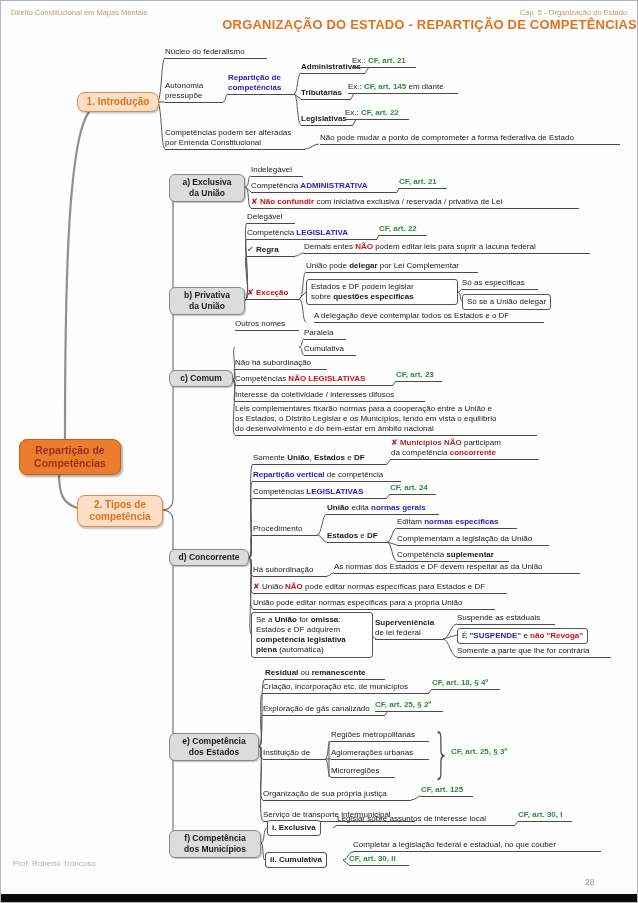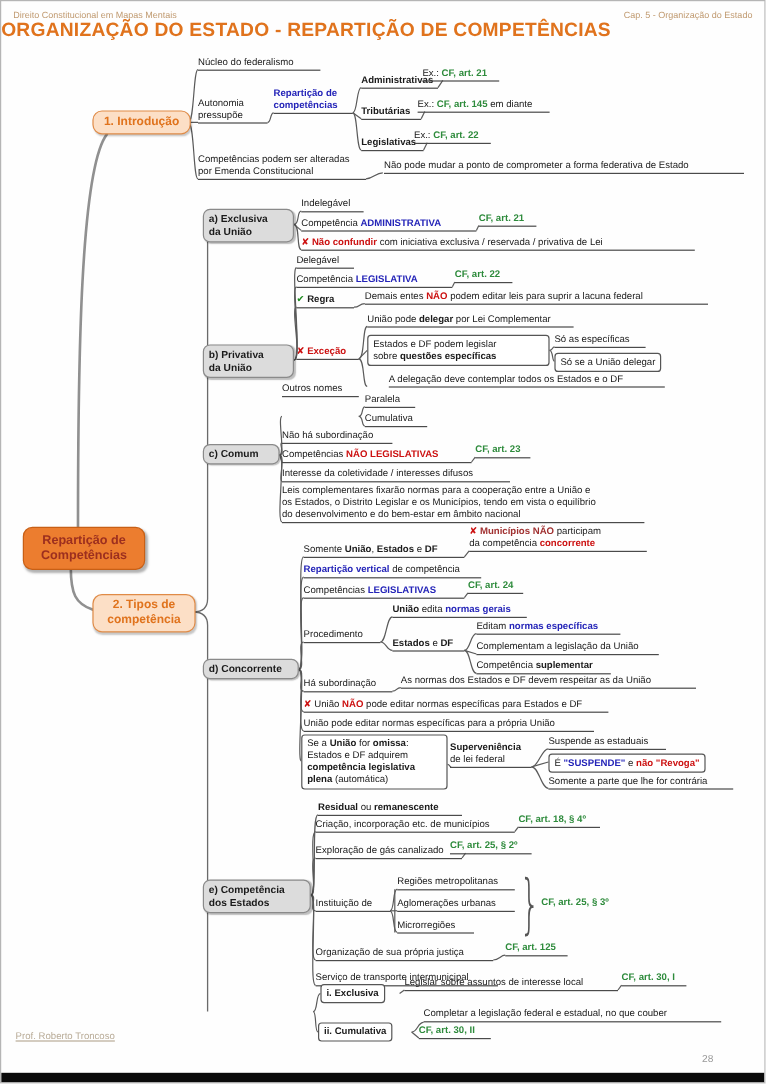--- a/index.html
+++ b/index.html
@@ -12,35 +12,35 @@
   .ul{border-bottom:1px solid #4a4a4a;padding-bottom:1px;}
   .b{font-weight:bold;}
   .bl{color:#2424b8;font-weight:bold;}
   .gr{color:#2e8b3c;font-weight:bold;}
   .rd{color:#cc1111;font-weight:bold;}
   .drd{color:#a03030;font-weight:bold;}
   .gn{color:#1d8a1d;font-weight:bold;}
   .wbox{position:absolute;border:1px solid #555;border-radius:3px;background:#fff;
         font-size:8px;line-height:10px;padding:2px 4px;}
   .gbox{position:absolute;background:#dcdcdc;border:1px solid #8a8a8a;border-radius:6px;
-        font-weight:bold;font-size:8.5px;line-height:11px;text-align:left;
+        font-weight:bold;font-size:8.5px;line-height:11px;text-align:center;
         padding:2px 4px;box-shadow:1px 1px 1px rgba(0,0,0,.25);}
   .obox{position:absolute;background:#ec7d2f;border:1px solid #c85f15;border-radius:8px;
         color:#9c2f1f;font-weight:bold;font-size:10.5px;line-height:13px;text-align:center;
         padding:4px 6px;box-shadow:1.5px 2px 2px rgba(0,0,0,.3);}
   .pbox{position:absolute;background:#fcdfc6;border:1px solid #e08b47;border-radius:8px;
         color:#e0731d;font-weight:bold;font-size:10px;line-height:12px;text-align:center;
         padding:3px 6px;box-shadow:1px 1.5px 1.5px rgba(0,0,0,.22);}
   .hdr-small{position:absolute;top:7px;font-size:7.5px;color:#c09a70;}
-  .title{position:absolute;left:0;right:0;top:16px;text-align:left;
-         font-size:16px;font-weight:bold;color:#e0731d;letter-spacing:.2px;}
+  .title{position:absolute;left:0;right:0;top:16px;text-align:right;
+         font-size:13px;font-weight:bold;color:#e0731d;letter-spacing:.2px;}
   .brace{position:absolute;font-size:54px;font-weight:100;color:#555;
          transform:scaleX(.5);transform-origin:left center;line-height:54px;
          font-family:"DejaVu Sans",sans-serif;}
-  .footer-author{position:absolute;left:12px;top:858px;font-size:8px;color:#b8ab97;text-decoration:underline;}
+  .footer-author{position:absolute;left:12px;top:858px;font-size:8px;color:#b8ab97;}
   .footer-page{position:absolute;left:584px;top:876px;font-size:8.5px;color:#999;}
   .botbar{position:absolute;left:0;right:0;bottom:0;height:8px;background:#0a0a0a;}
 </style>
 </head>
 <body>
 
 <div id="page">
 
   <svg class="wires" width="638" height="903" viewBox="0 0 638 903">
     <g stroke="#909090" stroke-width="2.2" fill="none" stroke-linecap="round">
@@ -162,21 +162,21 @@
   <div class="n ul nw" style="left:246px;top:211px;width:48px"><span>Delegável</span></div>
   <div class="n ul nw" style="left:246px;top:227px;width:130px"><span>Competência </span><span class="bl">LEGISLATIVA</span></div>
   <div class="n ul nw gr" style="left:378px;top:223px;width:48px"><span>CF, art. 22</span></div>
   <div class="n ul nw" style="left:246px;top:244px;width:48px"><span class="gn">✔</span> <span class="b">Regra</span></div>
   <div class="n ul nw" style="left:303px;top:241px;width:286px"><span>Demais entes </span><span class="rd">NÃO</span><span> podem editar leis para suprir a lacuna federal</span></div>
   <div class="n ul nw" style="left:246px;top:287px;width:52px"><span class="rd">✘</span> <span class="rd">Exceção</span></div>
   <div class="n ul nw" style="left:305px;top:260px;width:172px"><span>União pode </span><span class="b">delegar</span><span> por Lei Complementar</span></div>
   <div class="wbox" style="left:305px;top:278px;width:142px"><span>Estados e DF podem legislar</span><br><span>sobre </span><span class="b">questões específicas</span></div>
   <div class="n ul nw" style="left:461px;top:277px;width:76px"><span>Só as específicas</span></div>
   <div class="wbox nw" style="left:461px;top:293px"><span>Só se a União delegar</span></div>
-  <div class="n ul nw" style="left:323px;top:310px;width:230px"><span>A delegação deve contemplar todos os Estados e o DF</span></div>
+  <div class="n ul nw" style="left:313px;top:310px;width:230px"><span>A delegação deve contemplar todos os Estados e o DF</span></div>
 
   <div class="gbox" style="left:168px;top:369px;width:54px"><span>c) Comum</span></div>
   <div class="n ul nw" style="left:234px;top:318px;width:64px"><span>Outros nomes</span></div>
   <div class="n ul nw" style="left:303px;top:327px;width:42px"><span>Paralela</span></div>
   <div class="n ul nw" style="left:303px;top:343px;width:52px"><span>Cumulativa</span></div>
   <div class="n ul nw" style="left:234px;top:357px;width:92px"><span>Não há subordinação</span></div>
   <div class="n ul nw" style="left:234px;top:373px;width:158px"><span>Competências </span><span class="rd">NÃO LEGISLATIVAS</span></div>
   <div class="n ul nw gr" style="left:395px;top:369px;width:46px"><span>CF, art. 23</span></div>
   <div class="n ul nw" style="left:234px;top:389px;width:190px"><span>Interesse da coletividade / interesses difusos</span></div>
   <div class="n ul" style="left:234px;top:403px;width:302px"><span>Leis complementares fixarão normas para a cooperação entre a União e</span><br><span>os Estados, o Distrito Legislar e os Municípios, tendo em vista o equilíbrio</span><br><span>do desenvolvimento e do bem-estar em âmbito nacional</span></div>
@@ -215,20 +215,21 @@
   <div class="n ul nw" style="left:262px;top:747px;width:62px"><span>Instituição de</span></div>
   <div class="n ul nw" style="left:330px;top:729px;width:98px"><span>Regiões metropolitanas</span></div>
   <div class="n ul nw" style="left:330px;top:747px;width:98px"><span>Aglomerações urbanas</span></div>
   <div class="n ul nw" style="left:330px;top:765px;width:64px"><span>Microrregiões</span></div>
   <div class="brace" style="left:432px;top:726px">}</div>
   <div class="n nw gr" style="left:450px;top:746px"><span>CF, art. 25, § 3º</span></div>
   <div class="n ul nw" style="left:262px;top:788px;width:148px"><span>Organização de sua própria justiça</span></div>
   <div class="n ul nw gr" style="left:420px;top:784px;width:52px"><span>CF, art. 125</span></div>
   <div class="n ul nw" style="left:262px;top:809px;width:152px"><span>Serviço de transporte intermunicipal</span></div>
 
+  <div class="gbox" style="left:168px;top:829px;width:82px"><span>f) Competência</span><br><span>dos Municípios</span></div>
   <div class="wbox nw b" style="left:266px;top:819px"><span>i. Exclusiva</span></div>
   <div class="n ul nw" style="left:336px;top:813px;width:178px"><span>Legislar sobre assuntos de interesse local</span></div>
   <div class="n ul nw gr" style="left:517px;top:809px;width:54px"><span>CF, art. 30, I</span></div>
   <div class="n ul nw" style="left:352px;top:839px;width:248px"><span>Completar a legislação federal e estadual, no que couber</span></div>
   <div class="wbox nw b" style="left:264px;top:851px"><span>ii. Cumulativa</span></div>
   <div class="n ul nw gr" style="left:348px;top:853px;width:60px"><span>CF, art. 30, II</span></div>
 
   <div class="footer-author">Prof. Roberto Troncoso</div>
   <div class="footer-page">28</div>
   <div class="botbar"></div>

